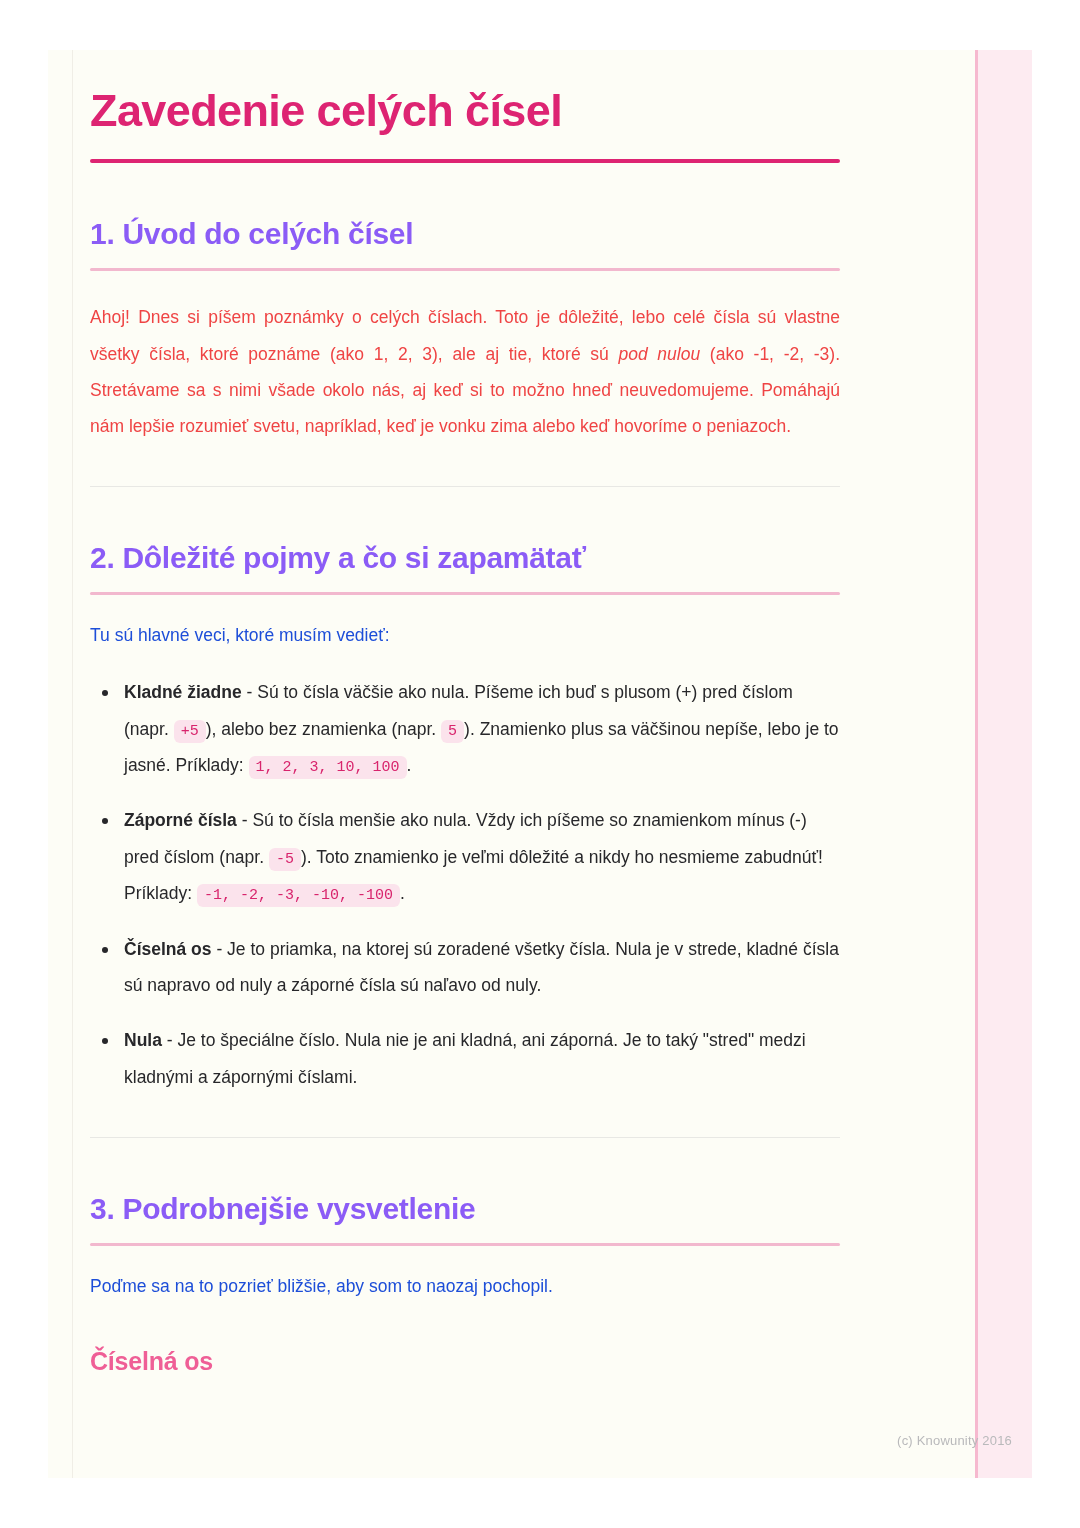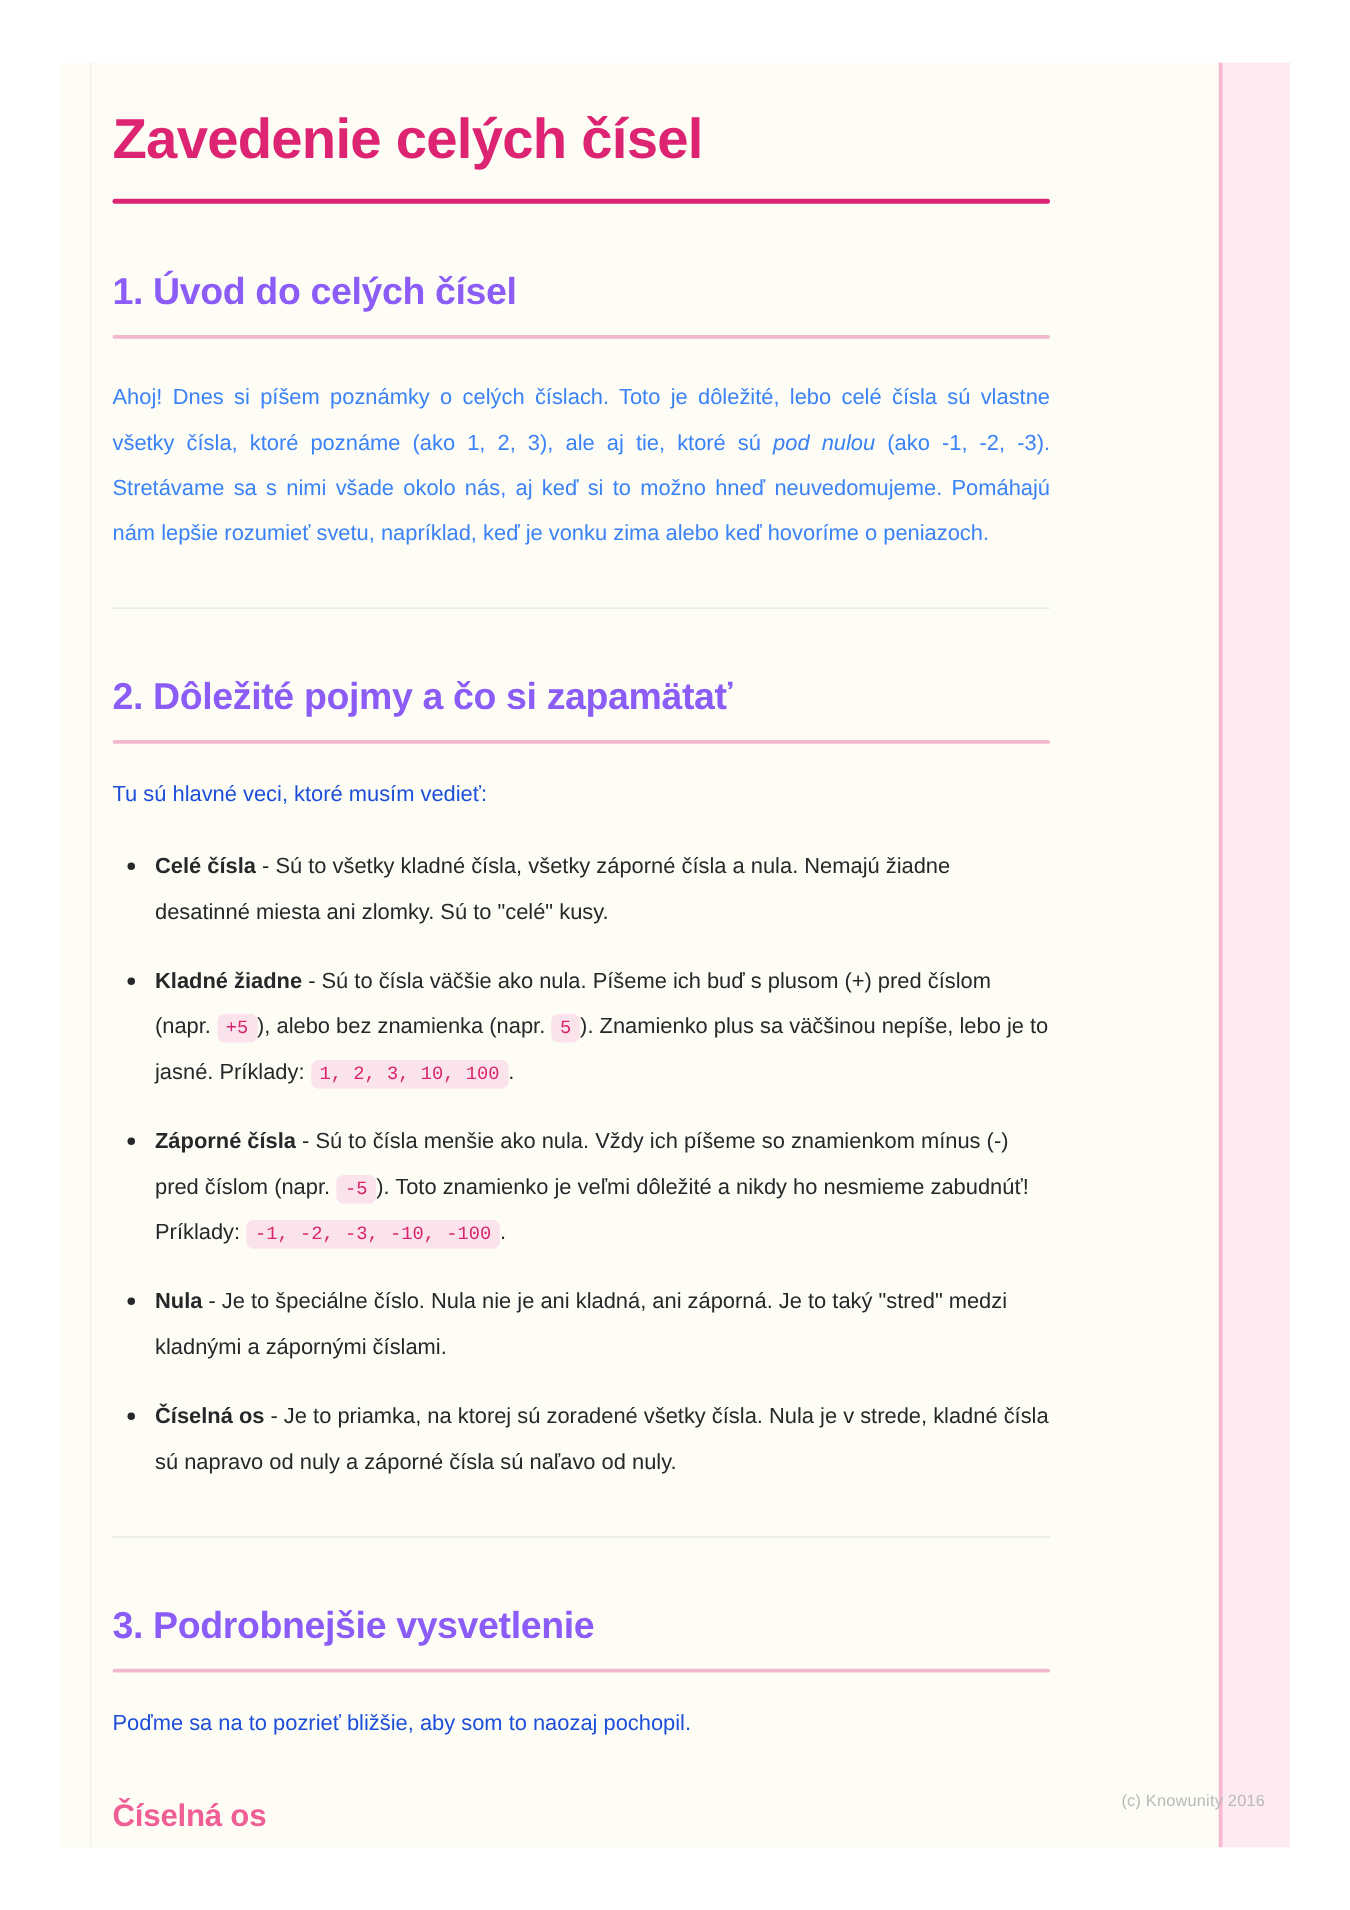--- a/index.html
+++ b/index.html
@@ -92,21 +92,21 @@
     line-height: 1.2;
     font-weight: 700;
     letter-spacing: -0.2px;
     color: #ef5f96;
   }
 
   p.body-text {
     margin: 28px 0 0 0;
     font-size: 17.5px;
     line-height: 2.07;
-    color: #3b82f6;
+    color: #ef4444;
     text-align: justify;
   }
   p.lead-text {
     margin: 26px 0 0 0;
     font-size: 17.5px;
     line-height: 1.6;
     color: #1d4ed8;
   }
   p.body-text em { font-style: italic; }
 
@@ -181,25 +181,24 @@
     <p class="body-text"><span>Ahoj! Dnes si píšem poznámky o celých číslach. Toto je dôležité, lebo celé čísla sú vlastne všetky čísla, ktoré poznáme (ako 1, 2, 3), ale aj tie, ktoré sú </span><em>pod nulou</em><span> (ako -1, -2, -3). Stretávame sa s nimi všade okolo nás, aj keď si to možno hneď neuvedomujeme. Pomáhajú nám lepšie rozumieť svetu, napríklad, keď je vonku zima alebo keď hovoríme o peniazoch.</span></p>
 
     <div class="soft-divider"></div>
 
     <h2 class="section-title">2. Dôležité pojmy a čo si zapamätať</h2>
     <div class="section-rule"></div>
 
     <p class="lead-text">Tu sú hlavné veci, ktoré musím vedieť:</p>
 
     <ul class="term-list">
-      <li><b>Celé čísla</b><span> - Sú to všetky kladné čísla, všetky záporné čísla a nula. Nemajú žiadne desatinné miesta ani zlomky. Sú to "celé" kusy.</span></li>
       <li><b>Kladné žiadne</b><span> - Sú to čísla väčšie ako nula. Píšeme ich buď s plusom (+) pred číslom (napr. </span><code class="chip">+5</code><span>), alebo bez znamienka (napr. </span><code class="chip">5</code><span>). Znamienko plus sa väčšinou nepíše, lebo je to jasné. Príklady: </span><code class="chip">1, 2, 3, 10, 100</code><span>.</span></li>
       <li><b>Záporné čísla</b><span> - Sú to čísla menšie ako nula. Vždy ich píšeme so znamienkom mínus (-) pred číslom (napr. </span><code class="chip">-5</code><span>). Toto znamienko je veľmi dôležité a nikdy ho nesmieme zabudnúť! Príklady: </span><code class="chip">-1, -2, -3, -10, -100</code><span>.</span></li>
+      <li><b>Číselná os</b><span> - Je to priamka, na ktorej sú zoradené všetky čísla. Nula je v strede, kladné čísla sú napravo od nuly a záporné čísla sú naľavo od nuly.</span></li>
       <li><b>Nula</b><span> - Je to špeciálne číslo. Nula nie je ani kladná, ani záporná. Je to taký "stred" medzi kladnými a zápornými číslami.</span></li>
-      <li><b>Číselná os</b><span> - Je to priamka, na ktorej sú zoradené všetky čísla. Nula je v strede, kladné čísla sú napravo od nuly a záporné čísla sú naľavo od nuly.</span></li>
     </ul>
 
     <div class="soft-divider"></div>
 
     <h2 class="section-title">3. Podrobnejšie vysvetlenie</h2>
     <div class="section-rule"></div>
 
     <p class="lead-text">Poďme sa na to pozrieť bližšie, aby som to naozaj pochopil.</p>
 
     <h3 class="sub-title">Číselná os</h3>

